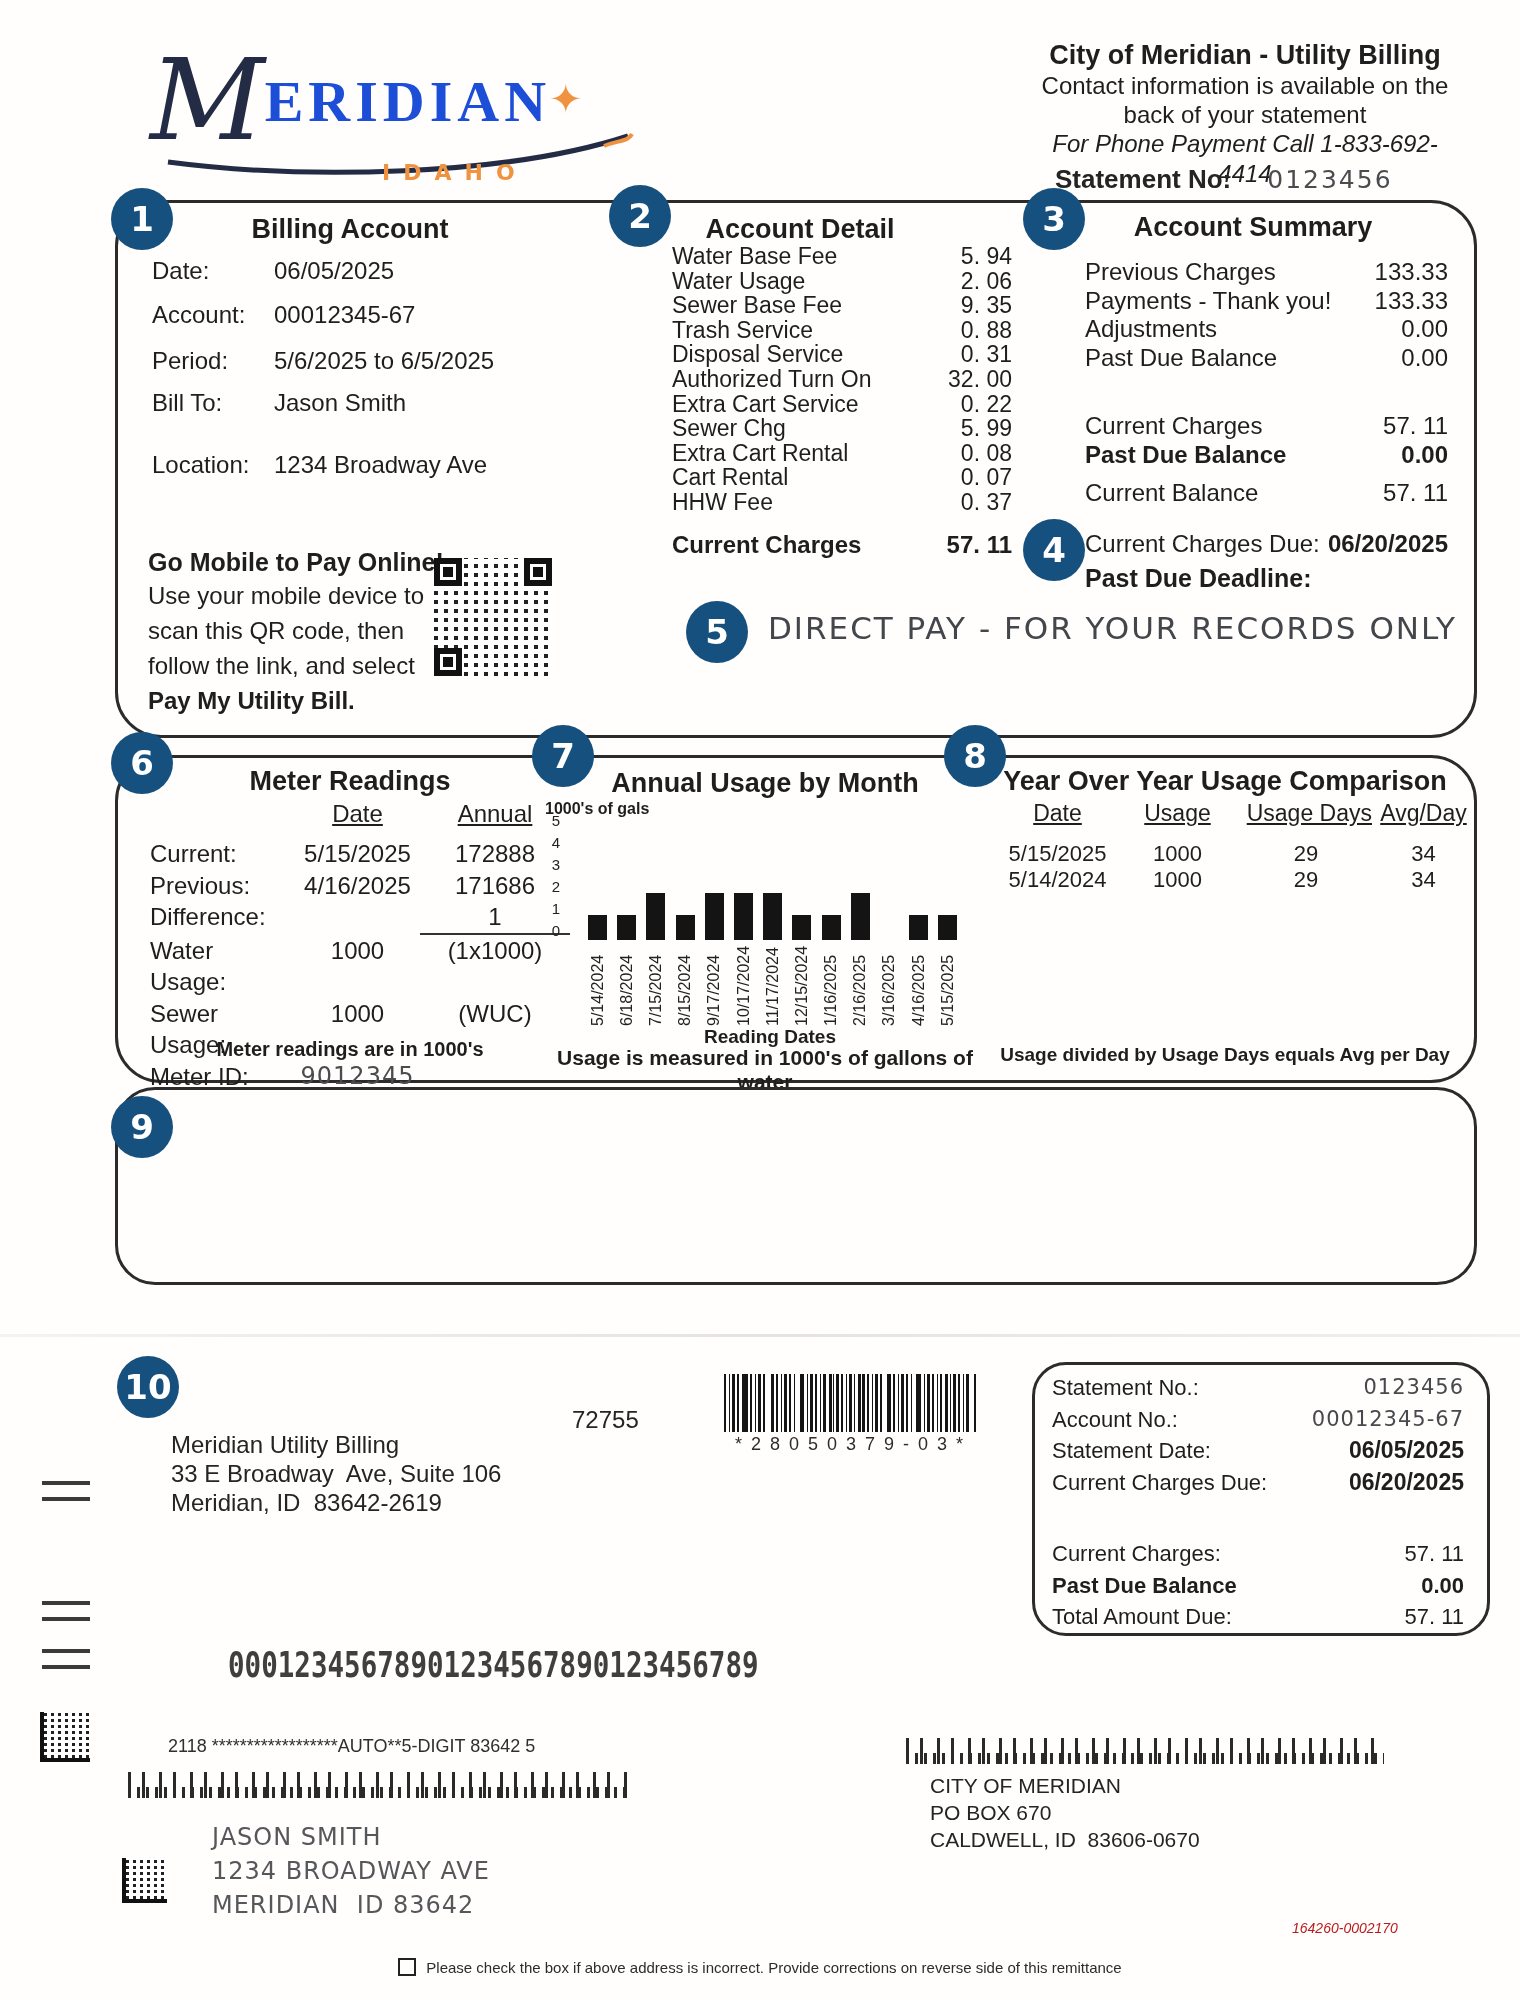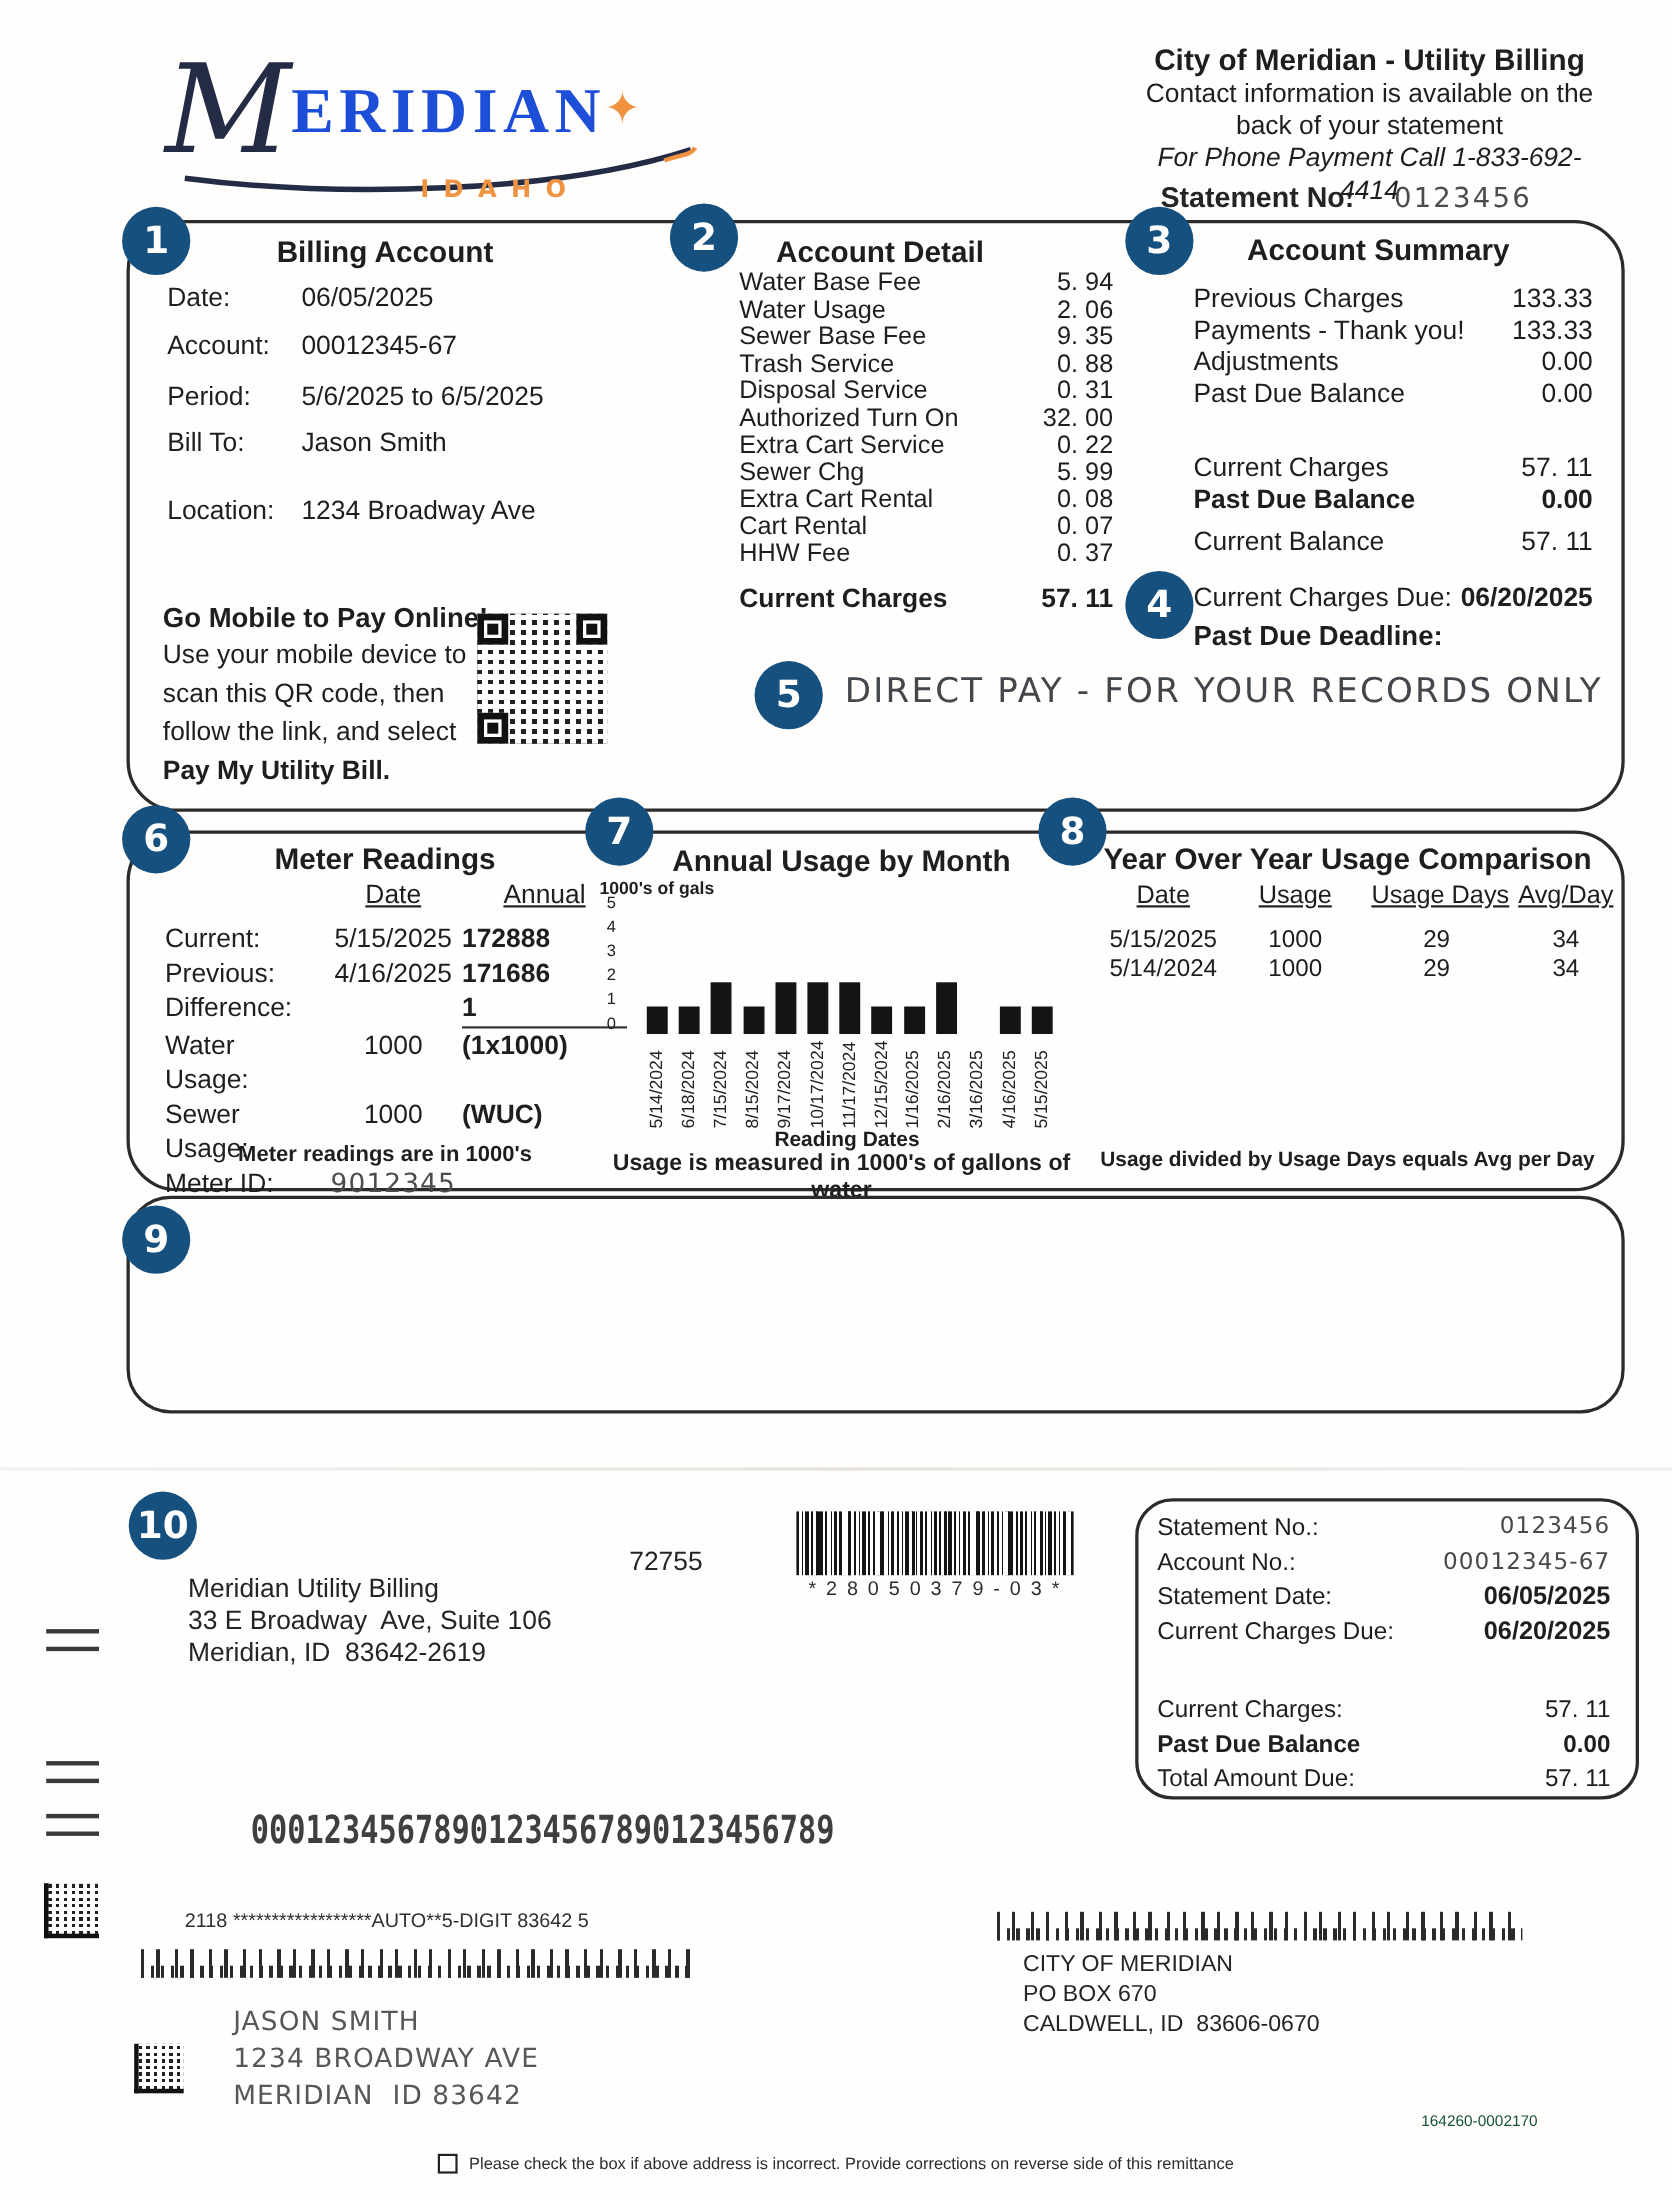--- a/index.html
+++ b/index.html
@@ -70,21 +70,21 @@
 
   
   .mr-head-row{left:150px;top:800px;width:435px;display:flex;font-size:24px;}
   .mr-spacer{width:145px;flex:none;}
   .mr-colhead{width:125px;text-align:center;text-decoration:underline;}
   .mr-colhead2{width:150px;text-align:center;text-decoration:underline;}
   .mr-rows{left:150px;top:838px;width:445px;}
   .mr-row{display:flex;font-size:24px;line-height:31.5px;}
   .mr-label{width:145px;flex:none;}
   .mr-date{width:125px;text-align:center;}
-  .mr-reading{width:150px;font-weight:bold;}
+  .mr-reading{width:150px;text-align:center;}
   .mr-underline{border-bottom:2px solid #333;}
 
   
   .chart-title{left:565px;top:768px;width:400px;}
   .chart-ylab{left:545px;top:800px;font-size:16px;font-weight:bold;}
   .yticks{left:534px;top:812px;width:26px;}
   .ytick{height:22px;font-size:15px;text-align:right;color:#222;}
   .chart-cols{left:583px;top:892px;width:380px;display:flex;}
   .chart-col{width:29.2px;display:flex;flex-direction:column;align-items:center;}
   .bar-slot{height:48px;display:flex;align-items:flex-end;}
@@ -130,21 +130,21 @@
   .mailcode{left:168px;top:1736px;font-size:18px;color:#2f2f2f;}
   .postnet{position:absolute;height:28px;}
   .postnet::before{content:"";position:absolute;left:0;right:0;bottom:2px;height:11px;
       background:repeating-linear-gradient(90deg,#2a2a2a 0 3px,transparent 3px 9px);}
   .postnet::after{content:"";position:absolute;left:0;right:0;bottom:2px;height:26px;
       background:repeating-linear-gradient(90deg,#2a2a2a 0 3px,transparent 3px 14px,#2a2a2a 14px 17px,transparent 17px 31px);}
   .pn1{left:128px;top:1772px;width:502px;}
   .pn2{left:906px;top:1738px;width:478px;}
   .recipient{left:212px;top:1820px;font-family:"DejaVu Sans", sans-serif;font-size:24px;line-height:34px;color:#55575a;letter-spacing:1px;white-space:pre-wrap;}
   .payee{left:930px;top:1772px;font-size:21px;line-height:27px;color:#242424;white-space:pre-wrap;}
-  .formnum{left:1292px;top:1920px;font-size:14px;color:#14532d;}
+  .formnum{left:1292px;top:1920px;font-size:14px;color:#b91c1c;font-style:italic;}
   .chkline{left:0;top:1958px;width:1520px;display:flex;justify-content:center;align-items:center;gap:10px;font-size:15px;color:#2c2c2c;}
   .chk{width:14px;height:14px;border:2px solid #222;flex:none;}
 </style>
 </head>
 <body>
 
 <div class="page">
 
   <div class="abs logo">
     <span class="logo-m">M</span><span class="logo-rest">ERIDIAN</span><span class="logo-star">✦</span>

